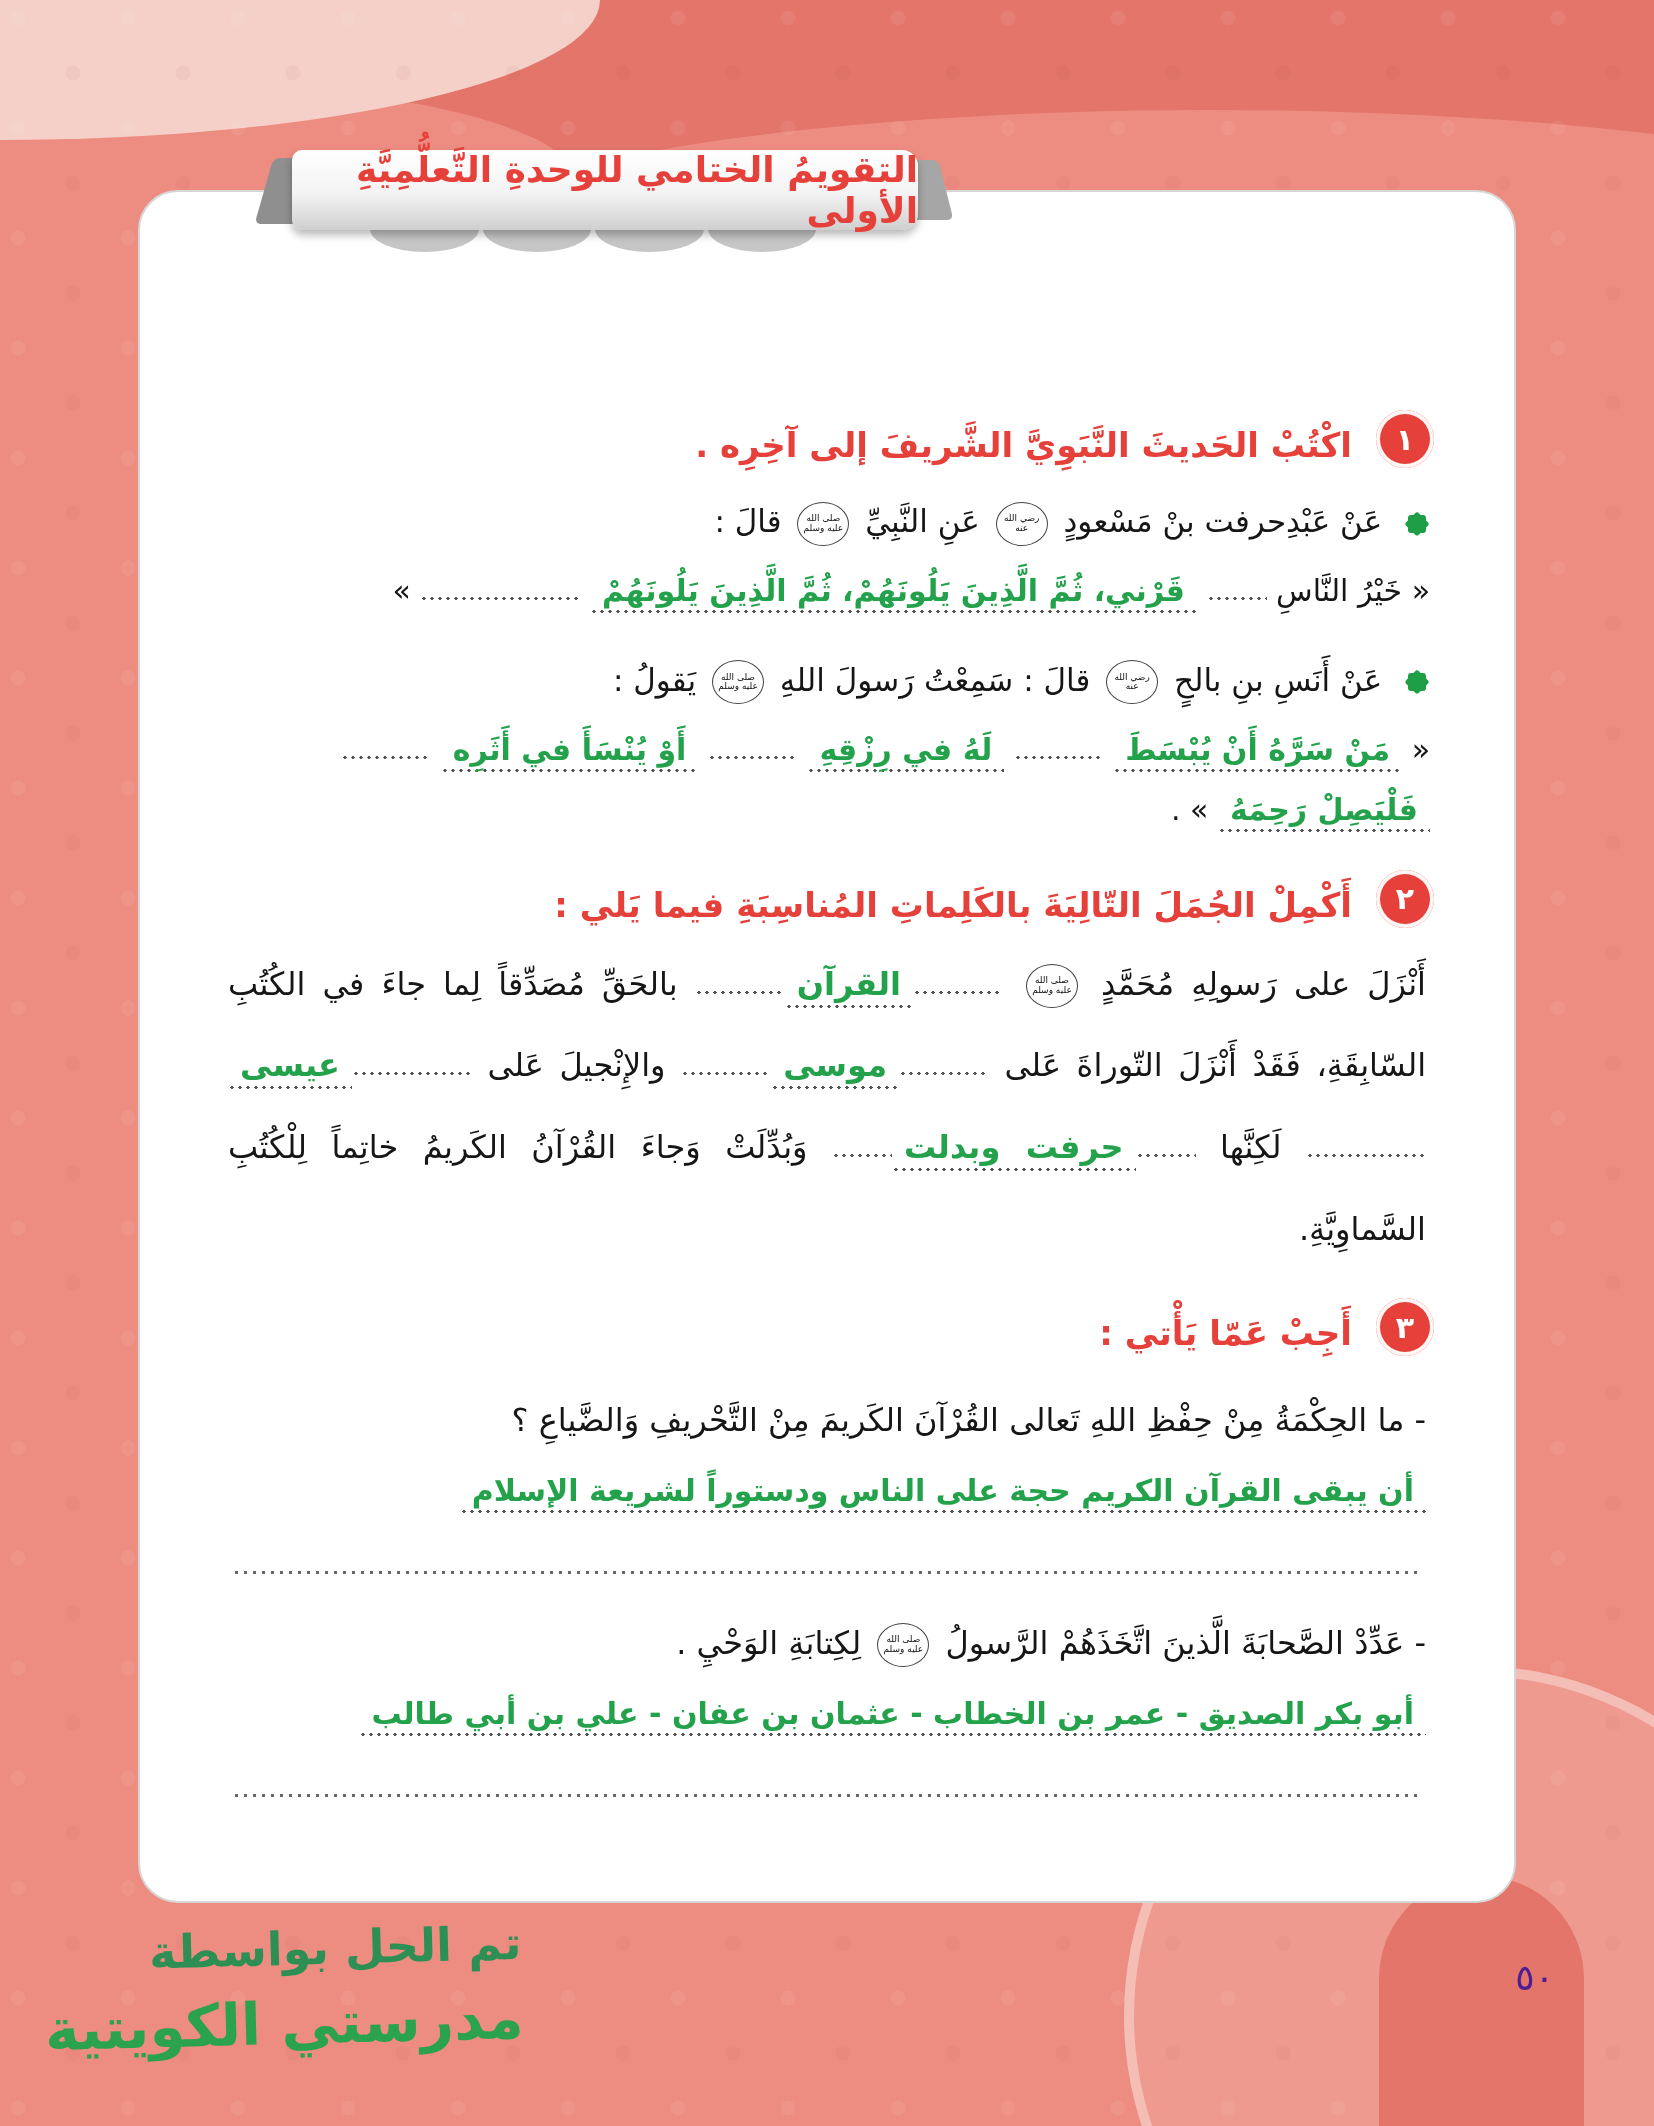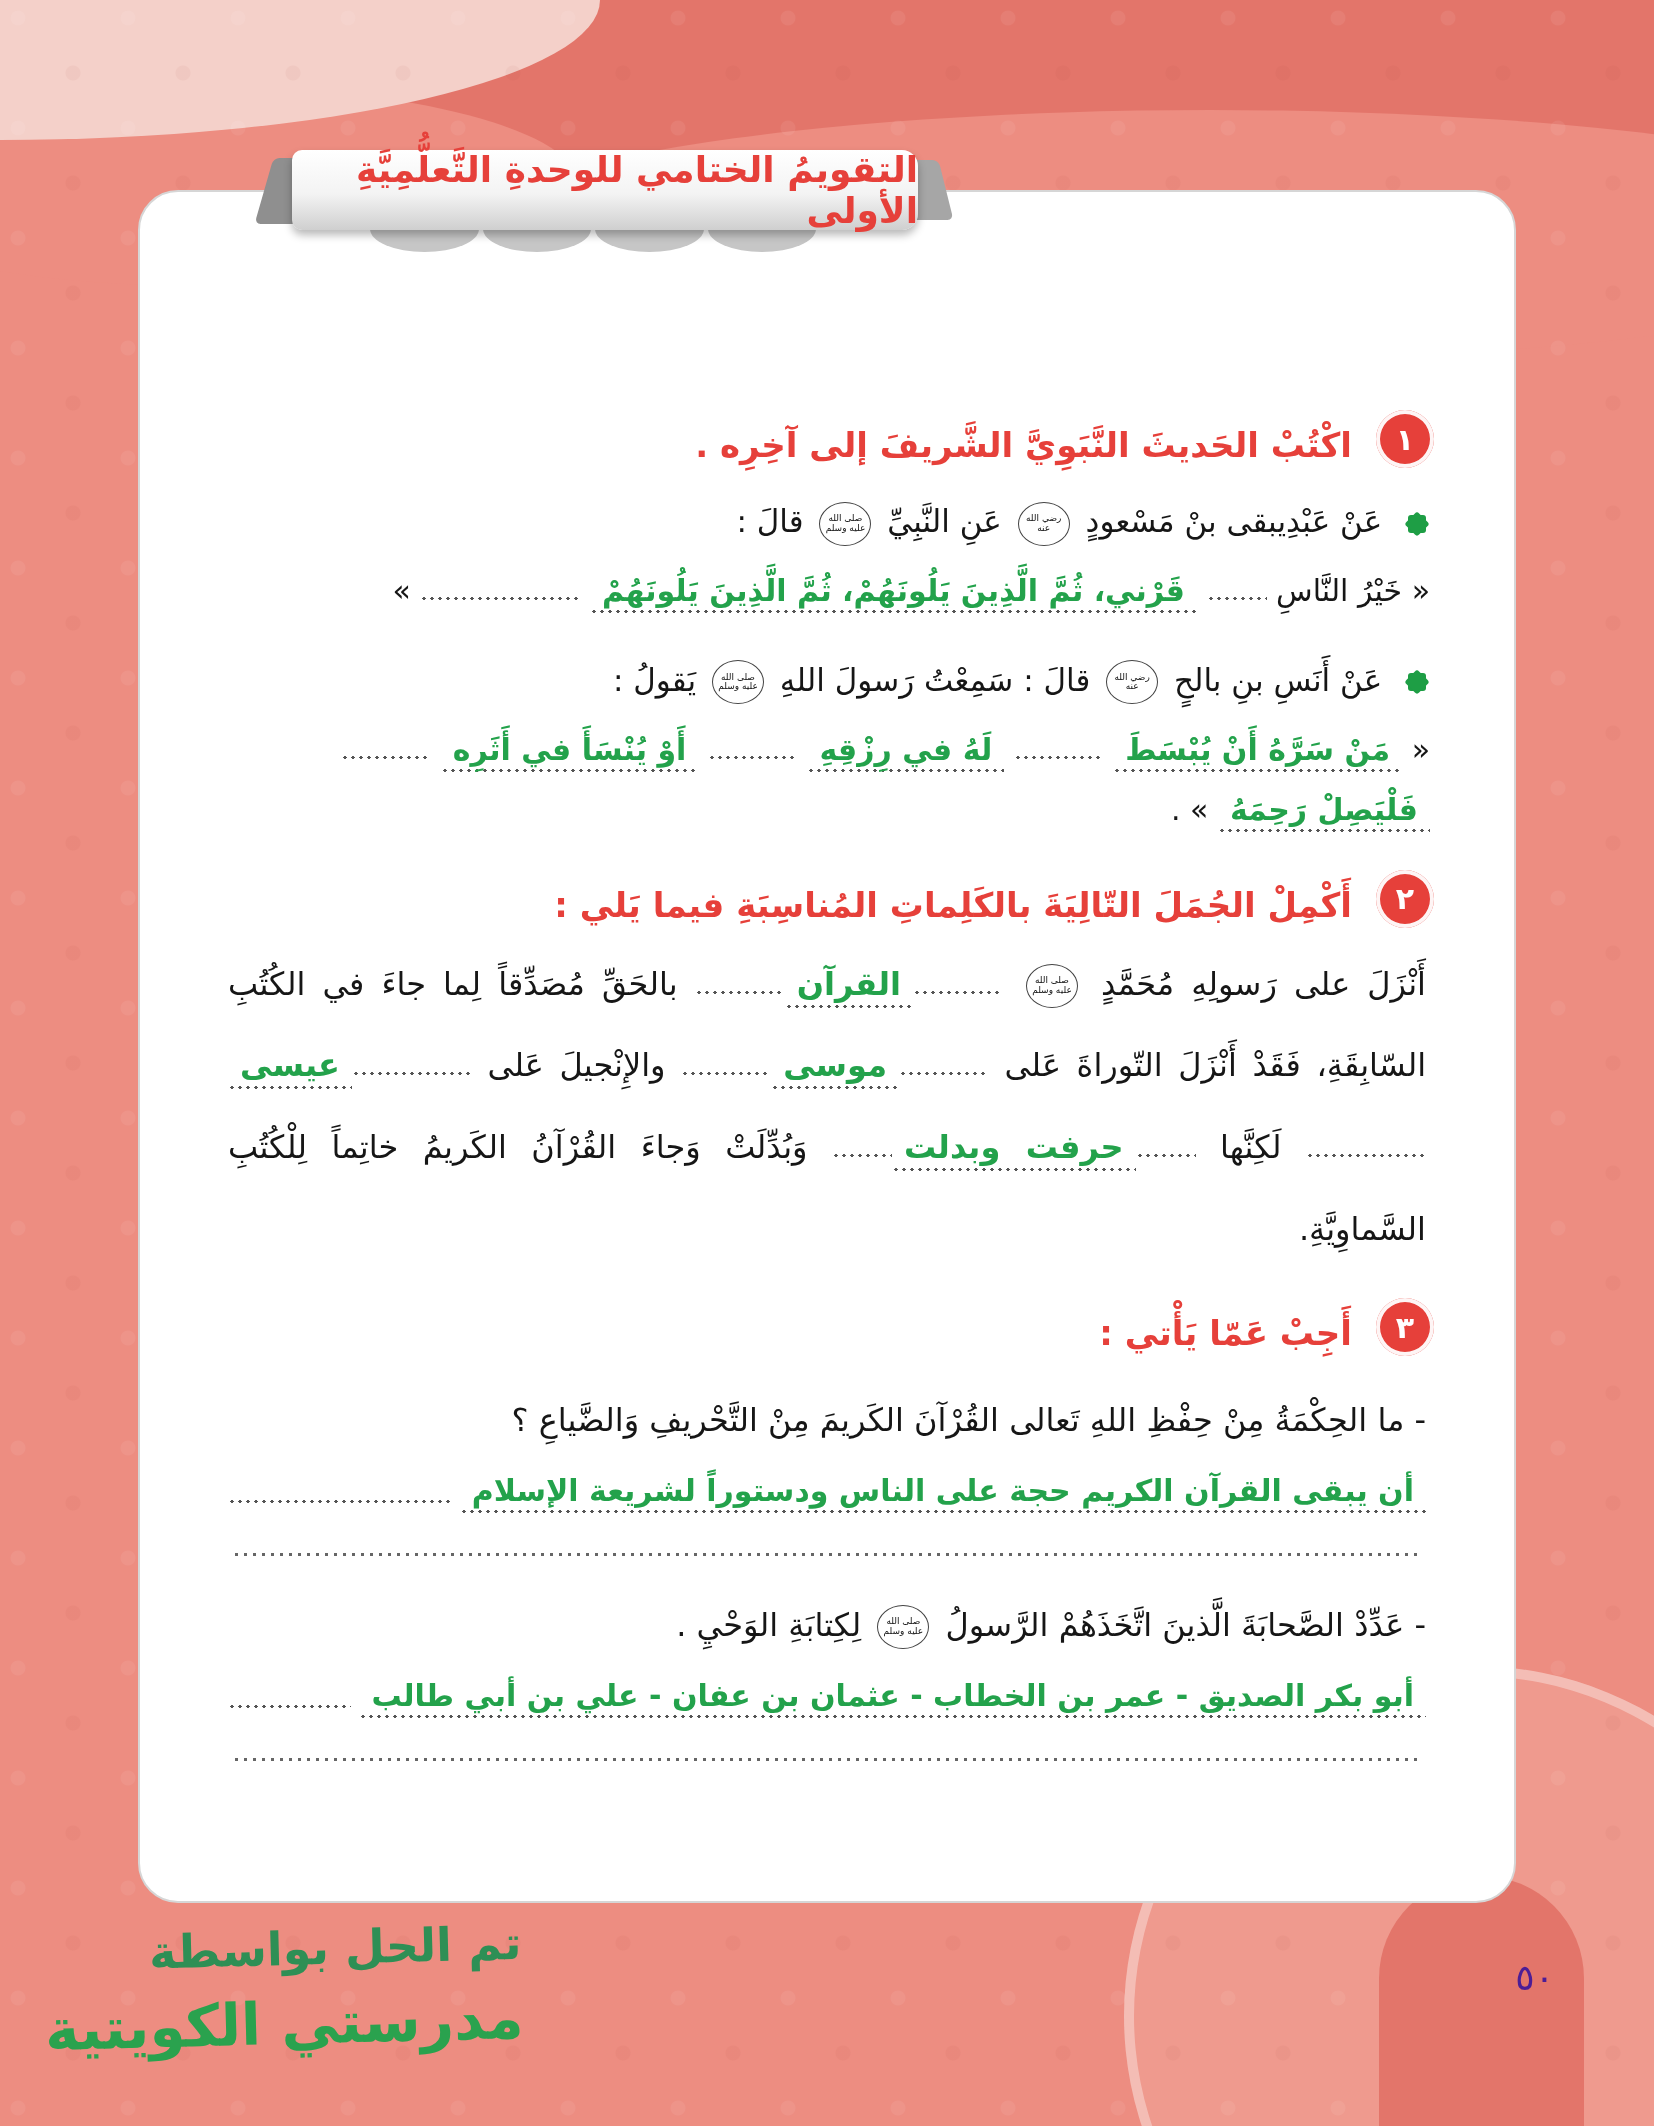--- a/index.html
+++ b/index.html
@@ -63,21 +63,21 @@
   .green.u { background-image:radial-gradient(circle,#555 1.6px,transparent 1.8px);
     background-size:8px 5px; background-repeat:repeat-x; background-position:0 100%; padding:0 12px 6px; }
 
   .dotseg { display:inline-block; height:5px; vertical-align:baseline;
     background-image:radial-gradient(circle,#555 1.6px,transparent 1.8px);
     background-size:8px 5px; background-repeat:repeat-x; } .w60{width:60px} .w90{width:90px} .w120{width:120px} .w160{width:160px}
 
   .para { font-size:32px; line-height:2.55; text-align:justify; margin:16px 8px; }
   .subq { font-size:32px; margin:34px 8px 12px; line-height:1.9; }
 
-  .flexline { display:flex; align-items:baseline; gap:8px; margin:22px 8px; font-size:30px; }
+  .flexline { display:flex; align-items:baseline; gap:8px; margin:22px 8px; font-size:30px;flex-direction:column; }
   .dotfill { flex:1; height:5px; align-self:flex-end; margin-bottom:10px;
     background-image:radial-gradient(circle,#555 1.6px,transparent 1.8px);
     background-size:8px 5px; background-repeat:repeat-x; }
   .dotline-full { height:5px; margin:38px 12px;
     background-image:radial-gradient(circle,#666 1.5px,transparent 1.7px);
     background-size:9px 5px; background-repeat:repeat-x; }
 
   .medallion { display:inline-flex; align-items:center; justify-content:center; overflow:hidden;
     width:52px; height:44px; border:1.5px solid #444; border-radius:50%; font-size:9px; line-height:1.1;
     text-align:center; padding:2px; color:#111; vertical-align:middle; margin:0 6px; white-space:normal; }
@@ -107,21 +107,21 @@
   <div class="card">
     <div class="content">
 
       <div class="qrow">
         <div class="qbadge">١</div>
         <div class="qtitle">اكْتُبْ الحَديثَ النَّبَوِيَّ الشَّريفَ إلى آخِرِه .</div>
       </div>
 
       <div class="hline">
         <span class="star"></span>
-        <span>عَنْ عَبْدِيبقى بنْ مَسْعودٍ</span>
+        <span>عَنْ عَبْدِحرفت بنْ مَسْعودٍ</span>
         <span class="medallion">رضي الله عنه</span>
         <span>عَنِ النَّبِيِّ</span>
         <span class="medallion">صلى الله عليه وسلم</span>
         <span>قالَ :</span>
       </div>
 
       <div class="ansline">
         <span>«</span>
         <span>خَيْرُ النَّاسِ</span>
         <span class="dotseg w60"></span>

